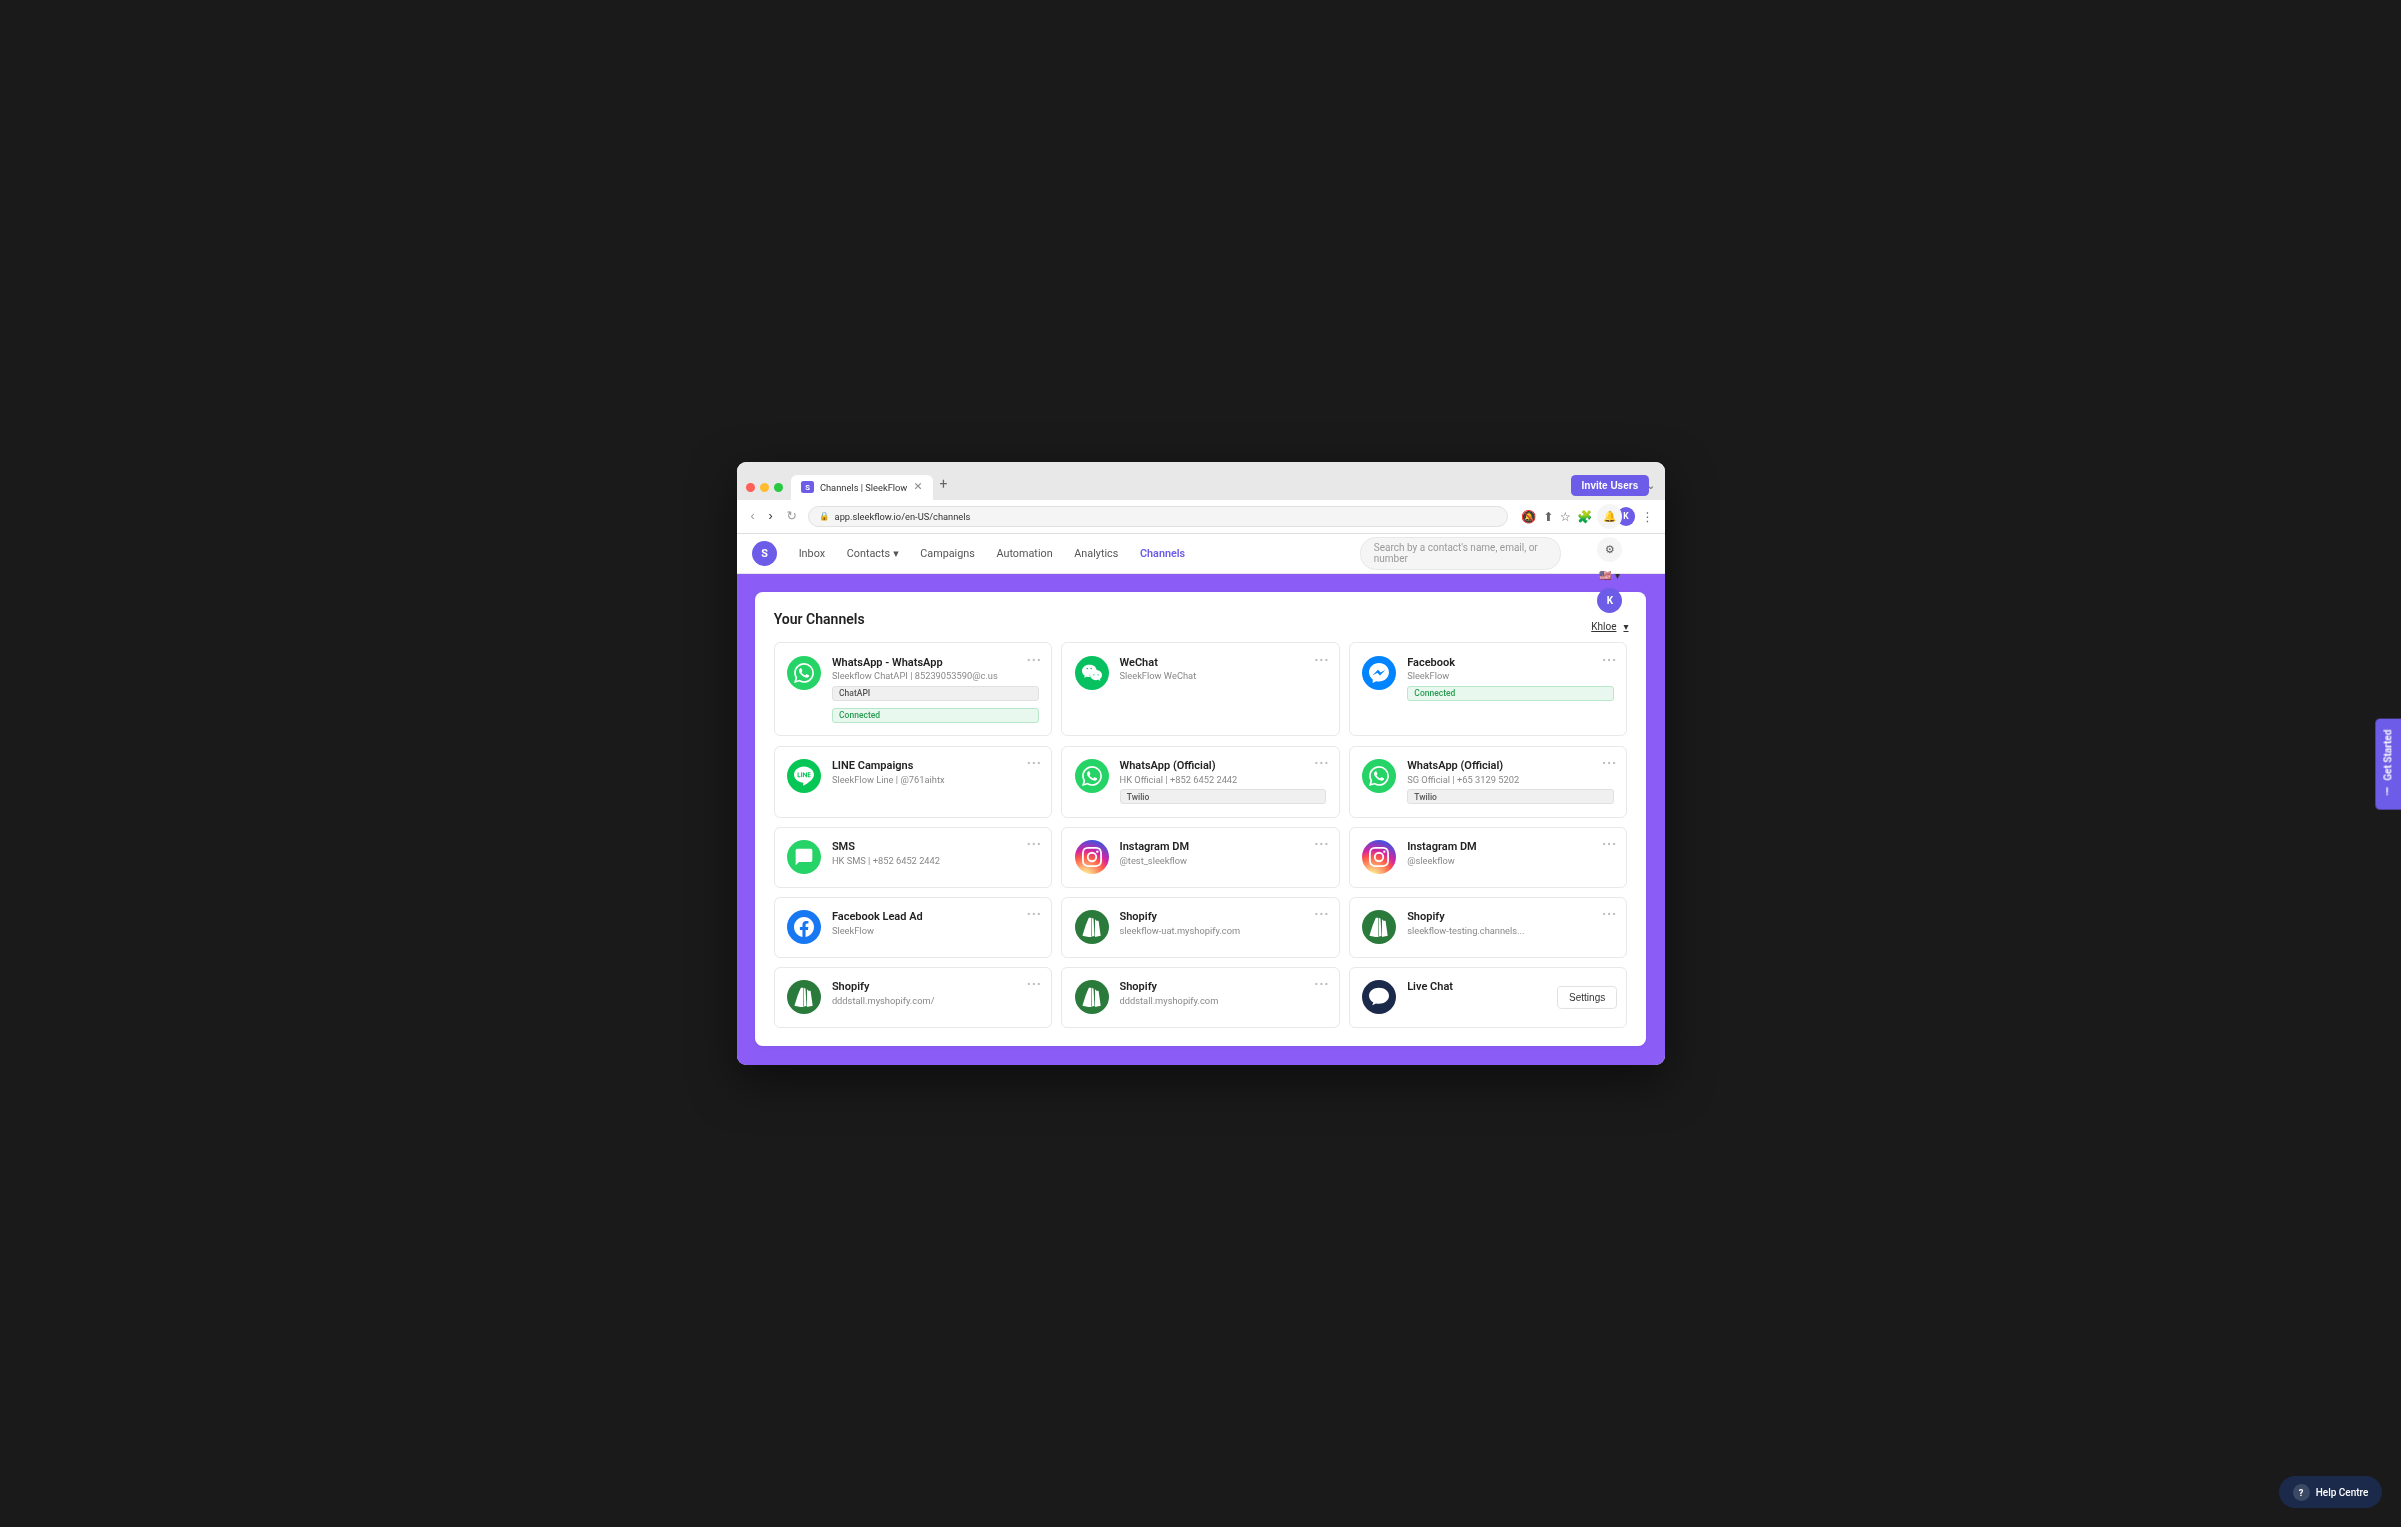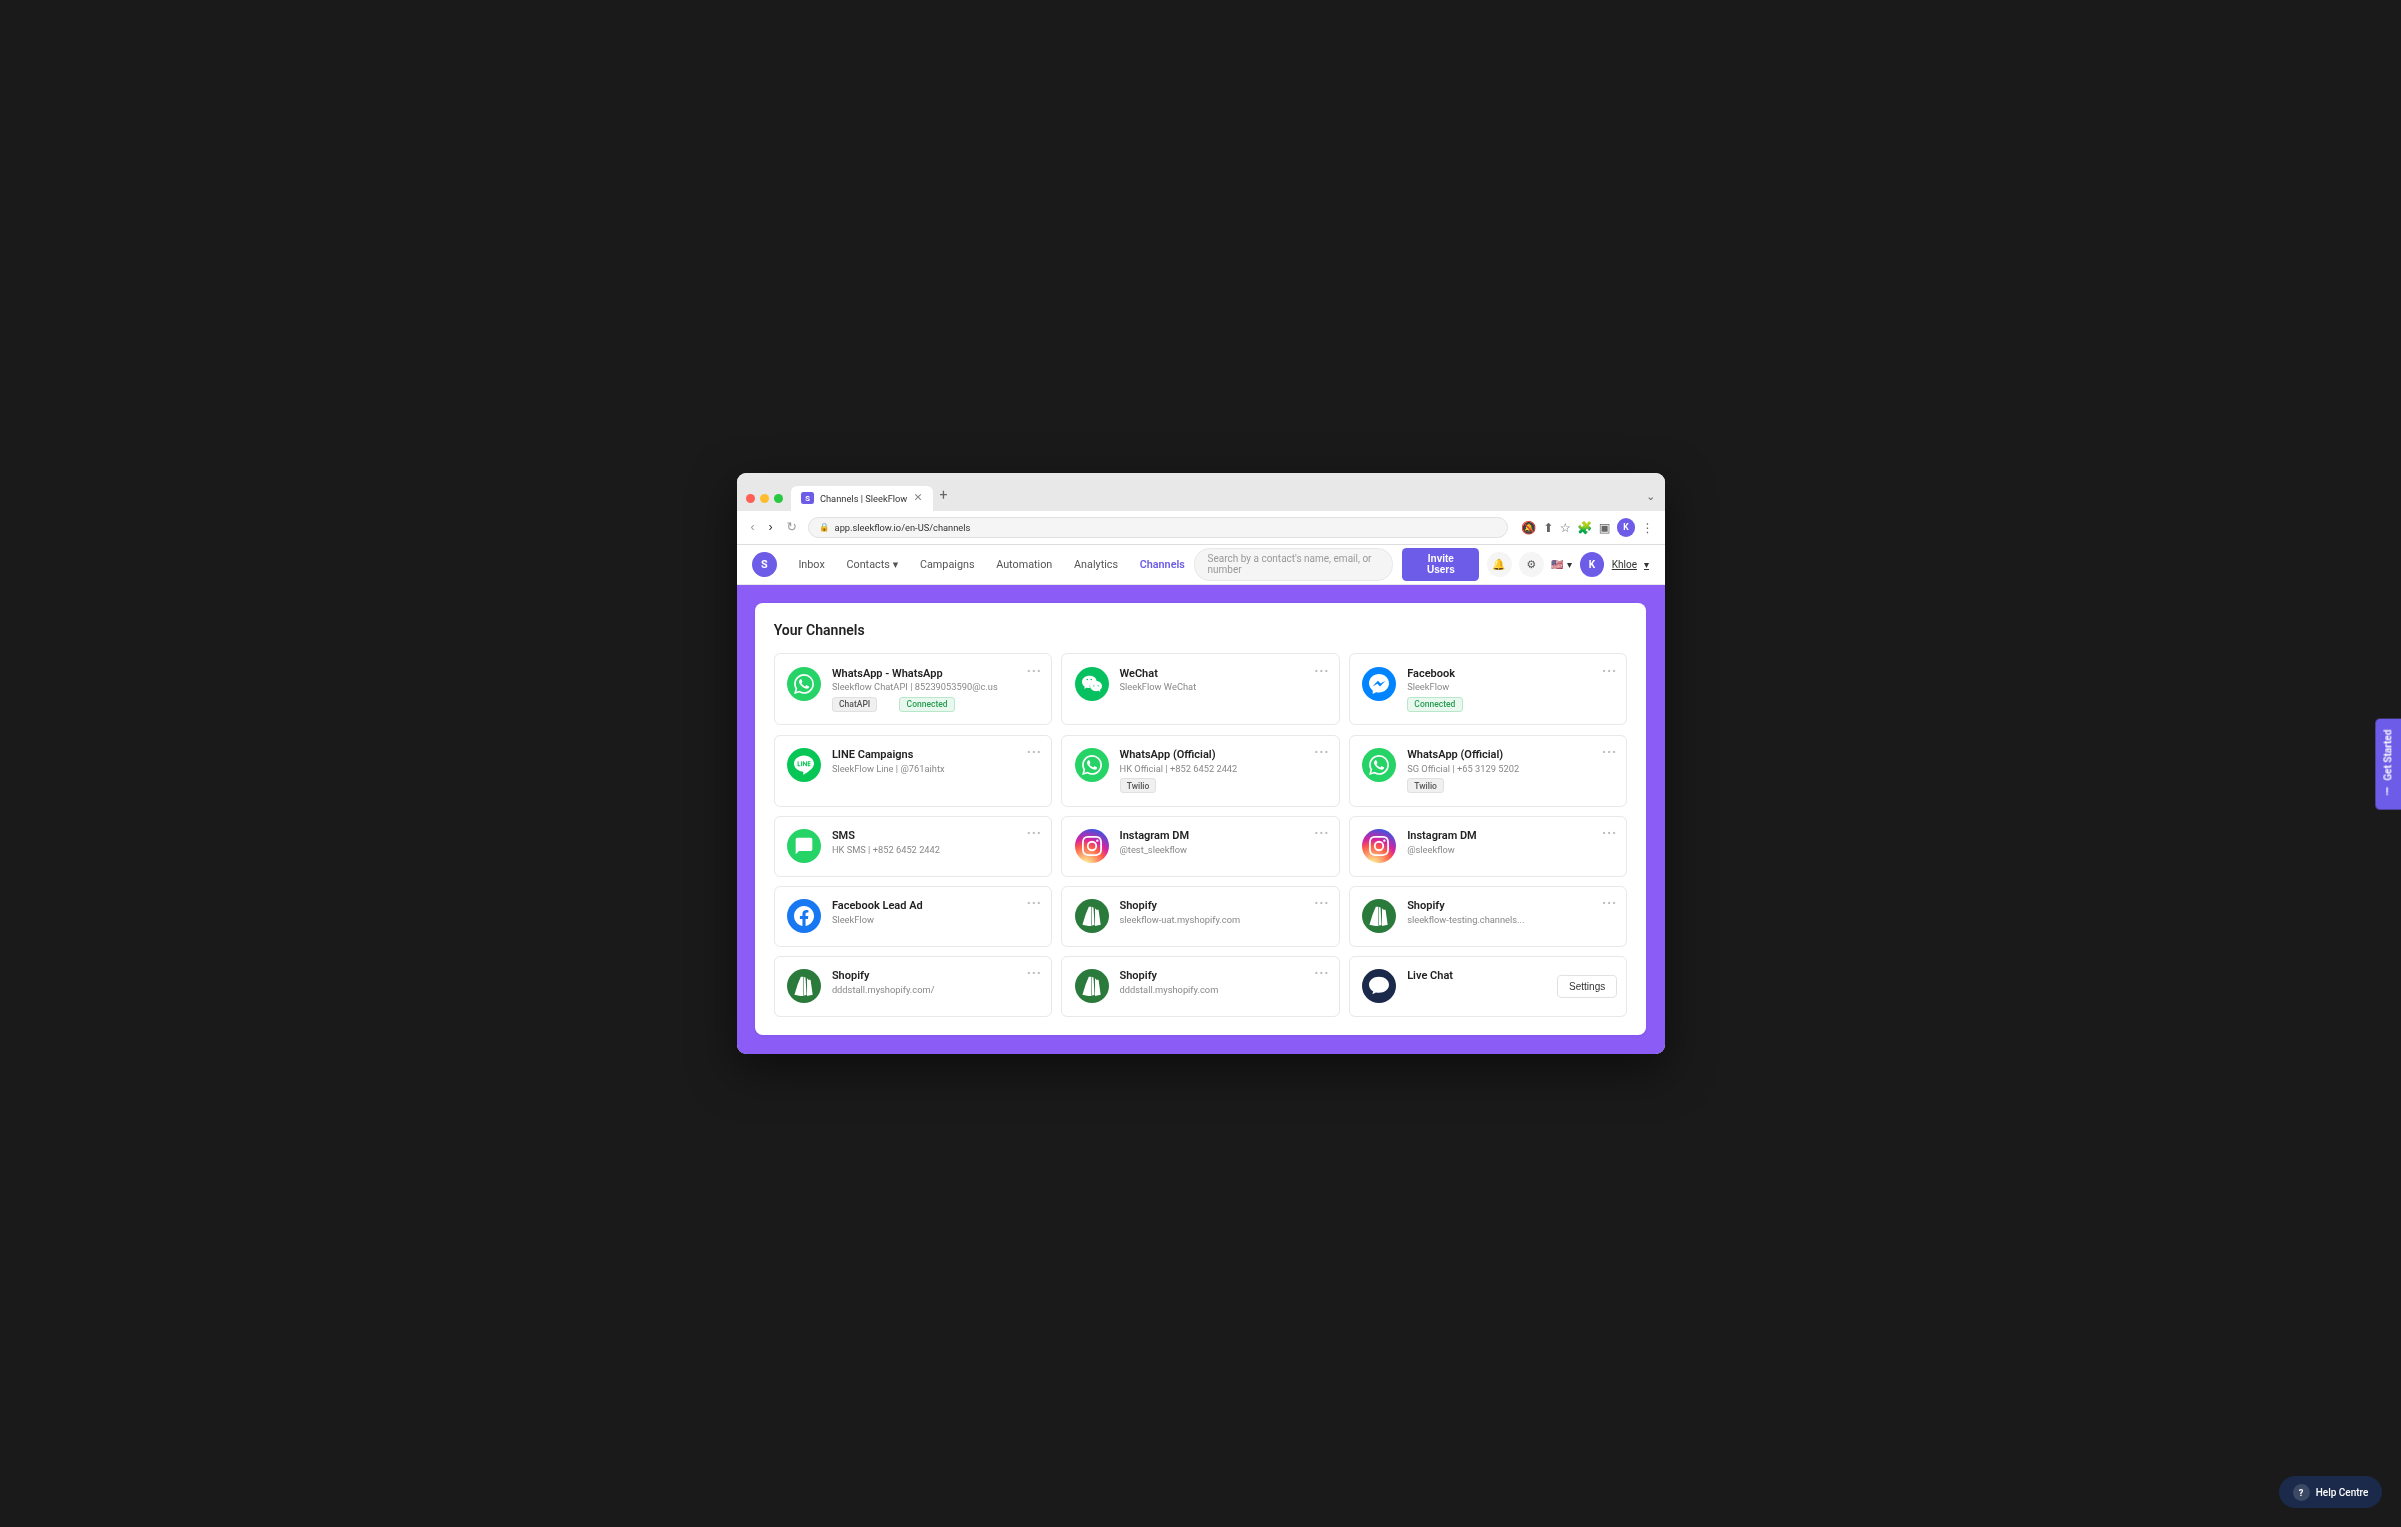--- a/index.html
+++ b/index.html
@@ -184,20 +184,21 @@
       font-size: 10px;
       color: #999;
       width: 201px;
       cursor: text;
     }
     .nav-right {
       display: flex;
       align-items: center;
       gap: 7.7px;
       margin-left: 9.3px;
+      flex-direction: column;
     }
     .invite-btn {
       background: #6c5ce7;
       color: white;
       border: none;
       border-radius: 4.6px;
       padding: 5.4px 10.8px;
       font-size: 10px;
       font-weight: 600;
       cursor: pointer;
@@ -301,22 +302,23 @@
     .channel-sub {
       font-size: 9.3px;
       color: #888;
       margin-bottom: 4.6px;
       white-space: nowrap;
       overflow: hidden;
       text-overflow: ellipsis;
     }
     .channel-tags {
       display: flex;
-      gap: 22px;
+      gap: 7px;
       flex-wrap: wrap;
+      flex-direction: column;
     }
     .tag {
       font-size: 8.5px;
       padding: 1.5px 6.2px;
       border-radius: 3.1px;
       font-weight: 500;
     }
     .tag-default {
       background: #f0f0f0;
       color: #555;

